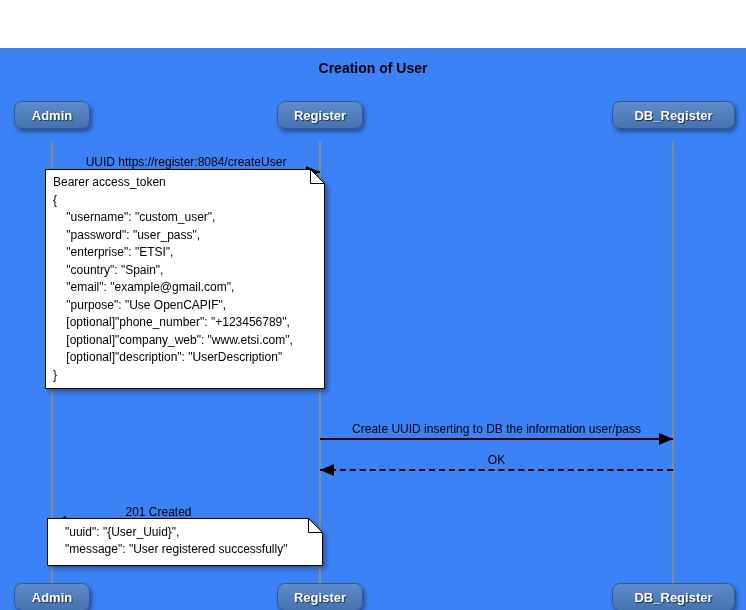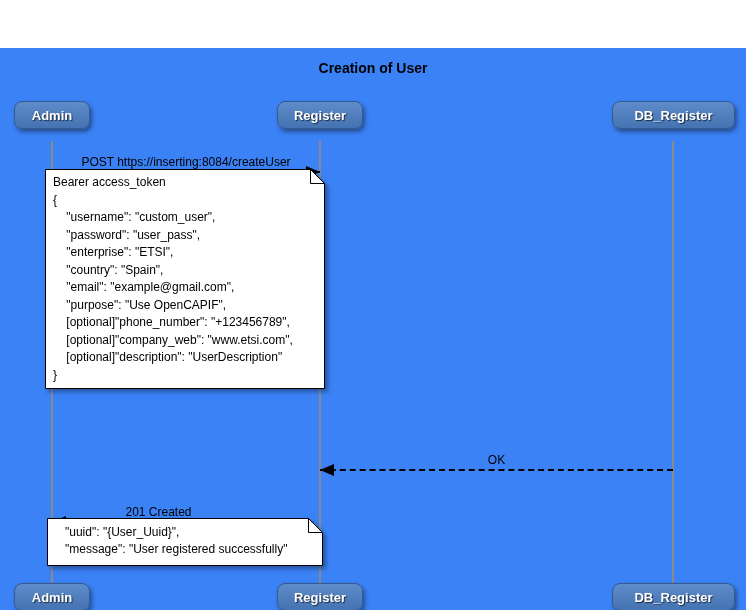--- a/index.html
+++ b/index.html
@@ -119,21 +119,21 @@
     <span>Admin</span>
   </div>
   <div class="actor" style="left:277px;top:53px;width:86px">
     <span>Register</span>
   </div>
   <div class="actor" style="left:612px;top:53px;width:123px">
     <span>DB_Register</span>
   </div>
 
   <div class="msg" style="left:52px;top:106px;width:268px">
-    <div class="msg-label">POST https://inserting:8084/createUser</div>
+    <div class="msg-label">UUID https://register:8084/createUser</div>
     <div class="msg-line">
       <span class="head right"></span>
     </div>
   </div>
 
   <div class="note" style="left:45px;top:121px;width:280px;height:220px">
     <svg class="note-bg" width="280" height="220" viewBox="0 0 280 220">
       <polygon points="0.5,0.5 265.5,0.5 279.5,14.5 279.5,219.5 0.5,219.5" fill="#ffffff" stroke="#000000" stroke-width="1"></polygon>
       <polyline points="265.5,0.5 265.5,14.5 279.5,14.5" fill="none" stroke="#000000" stroke-width="1"></polyline>
     </svg>
@@ -146,20 +146,26 @@
       <div class="note-line">    "country": "Spain",</div>
       <div class="note-line">    "email": "example@gmail.com",</div>
       <div class="note-line">    "purpose": "Use OpenCAPIF",</div>
       <div class="note-line">    [optional]"phone_number": "+123456789",</div>
       <div class="note-line">    [optional]"company_web": "www.etsi.com",</div>
       <div class="note-line">    [optional]"description": "UserDescription"</div>
       <div class="note-line">}</div>
     </div>
   </div>
 
+  <div class="msg" style="left:320px;top:373px;width:353px">
+    <div class="msg-label">Create UUID inserting to DB the information user/pass</div>
+    <div class="msg-line">
+      <span class="head right"></span>
+    </div>
+  </div>
 
   <div class="msg" style="left:320px;top:404px;width:353px">
     <div class="msg-label">OK</div>
     <div class="msg-line dashed">
       <span class="head left"></span>
     </div>
   </div>
 
   <div class="msg" style="left:52px;top:456px;width:213px">
     <div class="msg-label">201 Created</div>

